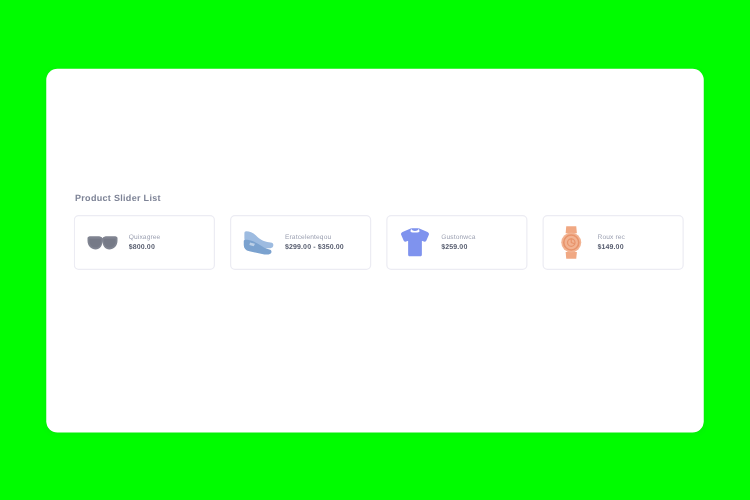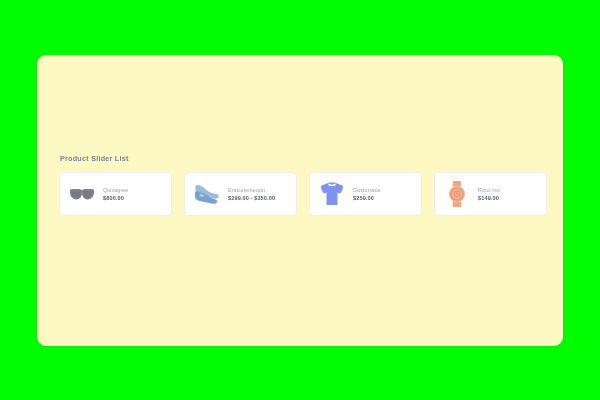--- a/index.html
+++ b/index.html
@@ -17,21 +17,21 @@
     position: relative;
     width: 600px;
     height: 400px;
   }
   .panel {
     position: absolute;
     left: 37px;
     top: 55px;
     width: 526px;
     height: 291px;
-    background: #fef9c3;
+    background: #ffffff;
     border-radius: 9px;
     box-shadow: 0 1px 4px rgba(80,90,120,0.10);
   }
   .slider-section {
     position: absolute;
     left: 22px;
     top: 99px;
     width: 504px;
   }
   .section-title {

